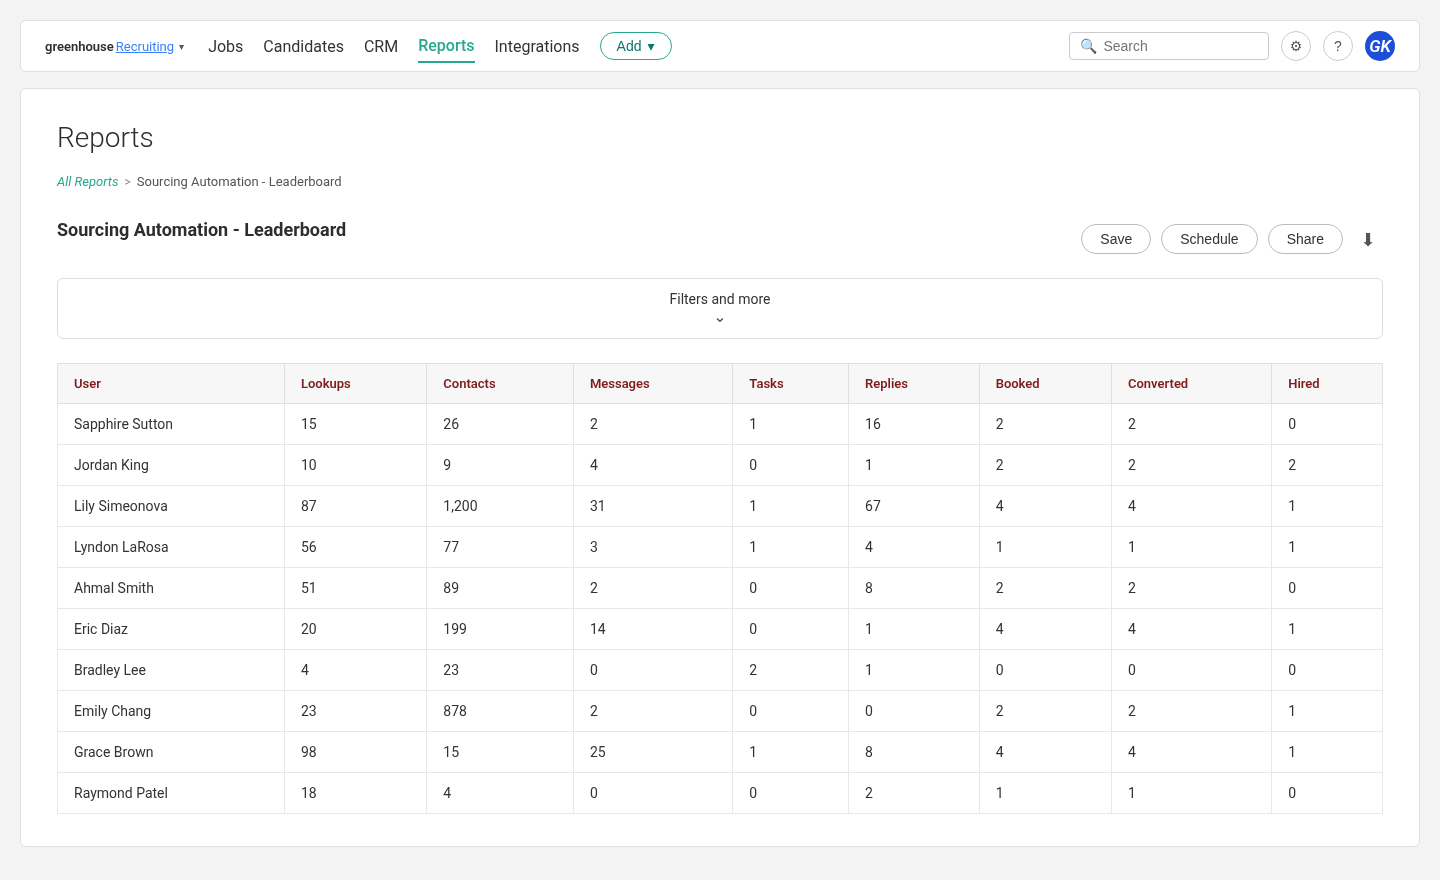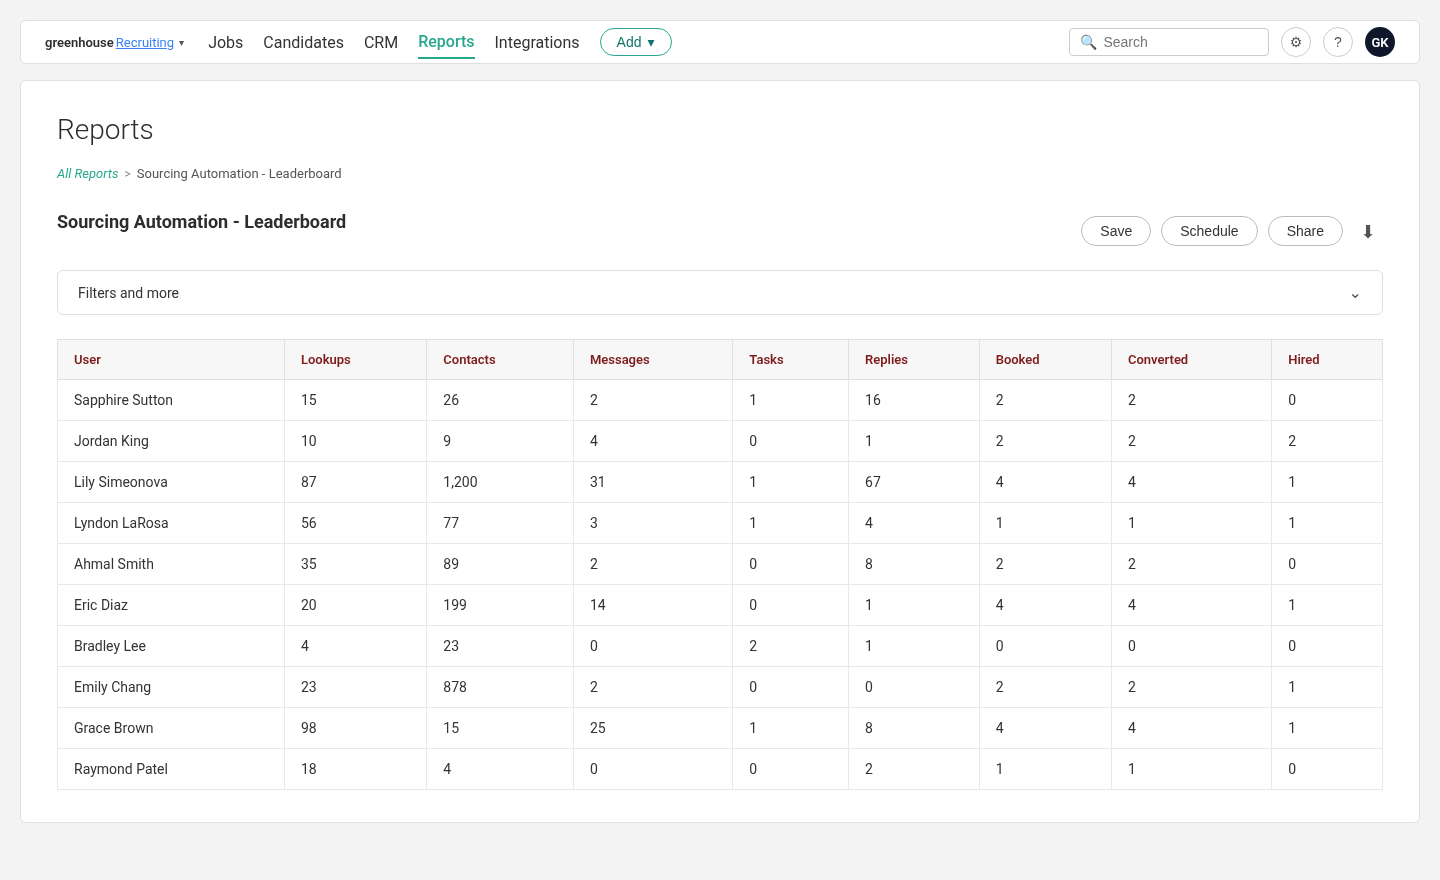--- a/index.html
+++ b/index.html
@@ -19,21 +19,21 @@
     }
 
     
     .nav-bar {
       background: #fff;
       border: 1px solid #e0e0e0;
       border-radius: 6px;
       padding: 0 24px;
       display: flex;
       align-items: center;
-      height: 44px;
+      height: 52px;
       gap: 24px;
       justify-content: flex-end;
     }
 
     .nav-logo {
       display: flex;
       align-items: center;
       gap: 2px;
       font-size: 13px;
       cursor: pointer;
@@ -127,28 +127,29 @@
       align-items: center;
       justify-content: center;
       font-size: 14px;
       color: #555;
     }
 
     .nav-avatar {
       width: 30px;
       height: 30px;
       border-radius: 50%;
-      background: #0f172a;
+      background: #1d4ed8;
       display: flex;
       align-items: center;
       justify-content: center;
       color: #fff;
-      font-size: 13px;
+      font-size: 17px;
       font-weight: 600;
       cursor: pointer;
+      font-style: italic;
     }
 
     
     .content-area {
       background: #fff;
       border: 1px solid #e0e0e0;
       border-radius: 6px;
       margin-top: 16px;
       padding: 32px 36px;
     }
@@ -225,20 +226,21 @@
     
     .filters-panel {
       border: 1px solid #ddd;
       border-radius: 6px;
       padding: 12px 20px;
       display: flex;
       align-items: center;
       justify-content: space-between;
       margin-bottom: 24px;
       cursor: pointer;
+      flex-direction: column;
     }
     .filters-label {
       font-size: 14px;
       color: #333;
     }
     .filters-chevron {
       color: #555;
       font-size: 16px;
     }
 
@@ -386,21 +388,21 @@
             <td>77</td>
             <td>3</td>
             <td>1</td>
             <td>4</td>
             <td>1</td>
             <td>1</td>
             <td>1</td>
           </tr>
           <tr>
             <td>Ahmal Smith</td>
-            <td>35</td>
+            <td>51</td>
             <td>89</td>
             <td>2</td>
             <td>0</td>
             <td>8</td>
             <td>2</td>
             <td>2</td>
             <td>0</td>
           </tr>
           <tr>
             <td>Eric Diaz</td>

